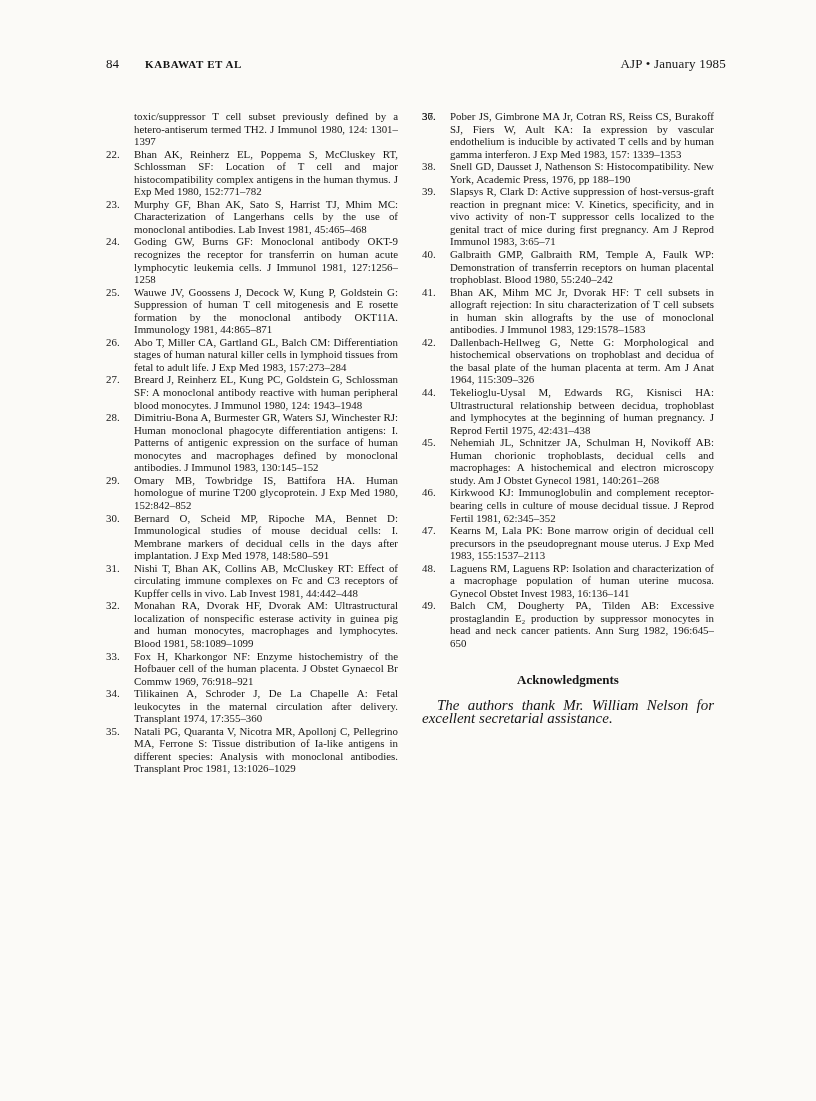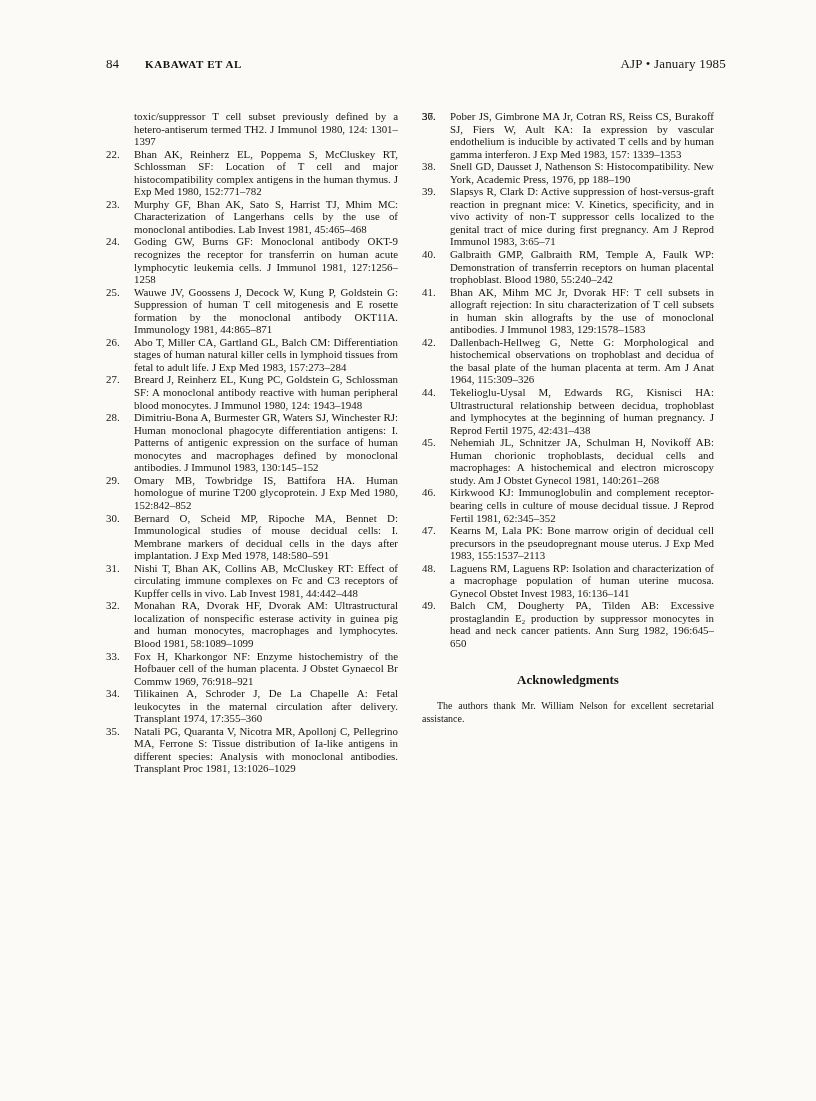--- a/index.html
+++ b/index.html
@@ -72,22 +72,23 @@
   .ack-title {
     font-size: 13px;
     font-weight: bold;
     text-align: center;
     margin: 24px 0 13px 0;
   }
   .ack-text {
     margin: 0;
     text-align: justify;
     text-indent: 15px;
-    font-size: 10px;
+    font-size: 15px;
     line-height: 13px;
+    font-style: italic;
   }
 </style>
 </head>
 <body>
 
 <div class="page">
 
   <header class="page-header">
     <div>
       <span class="page-number">84</span>

